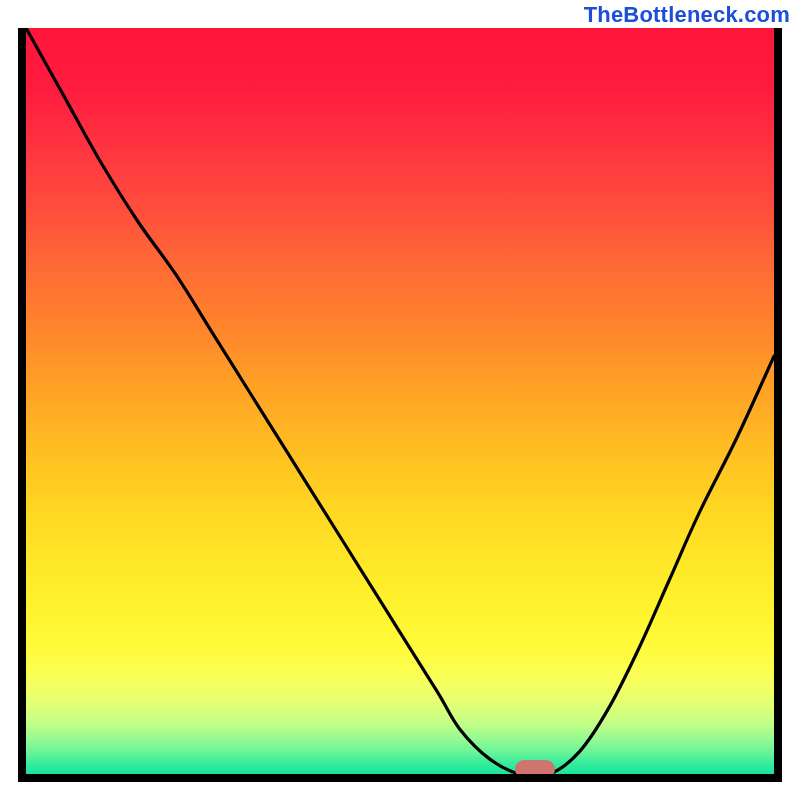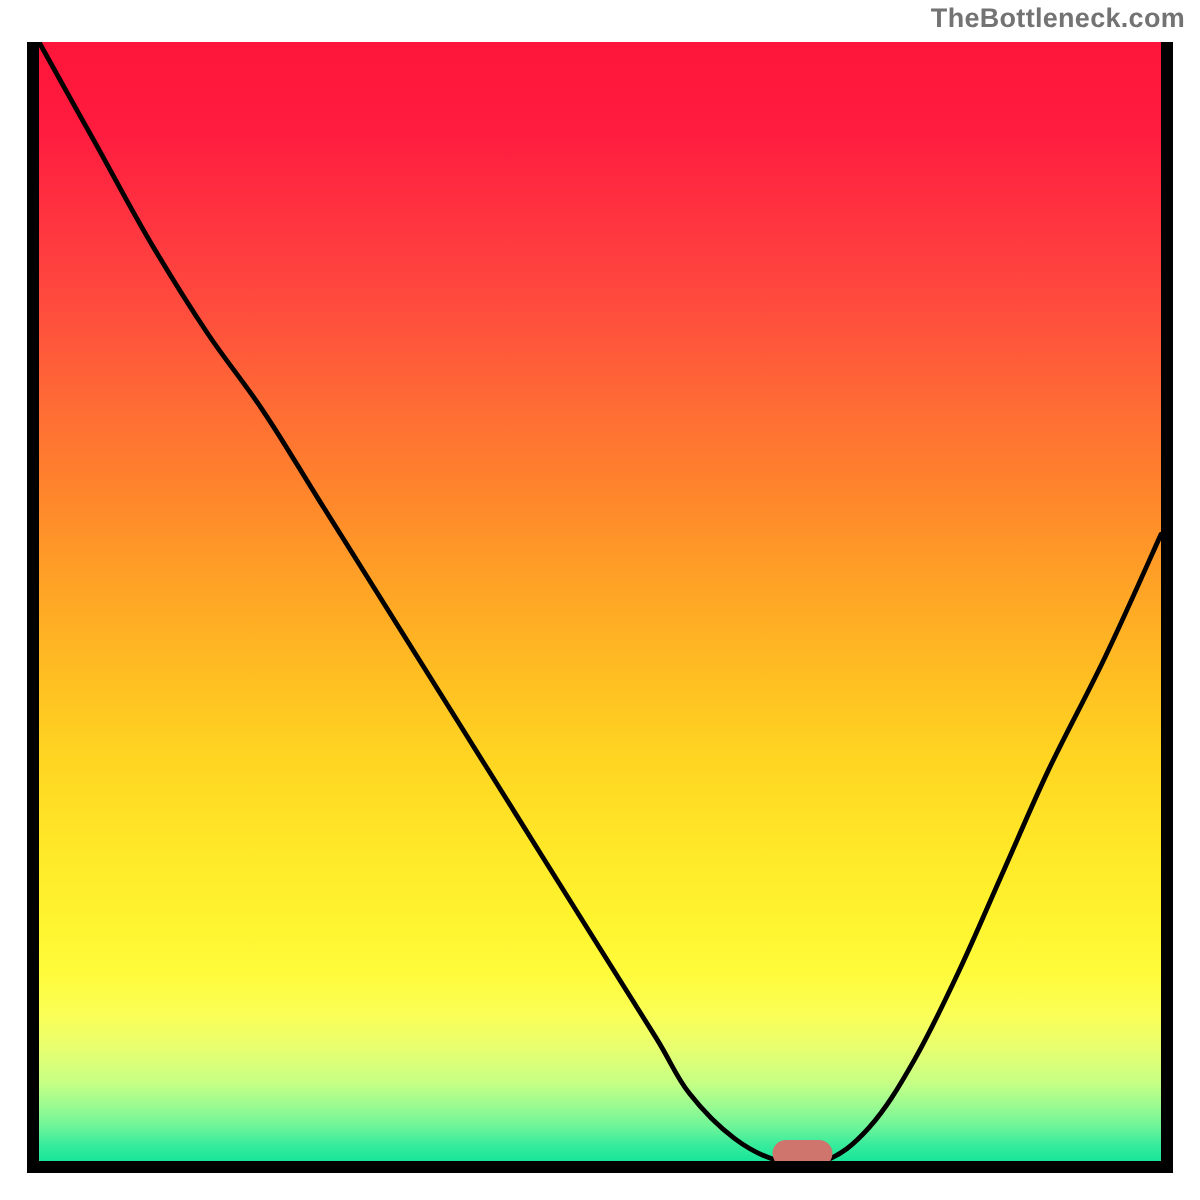--- a/index.html
+++ b/index.html
@@ -13,23 +13,23 @@
   .container {
     position: relative;
     width: 800px;
     height: 800px;
   }
   .watermark {
     position: absolute;
     top: 2px;
     right: 10px;
     font-family: Arial, Helvetica, sans-serif;
-    font-size: 18px;
+    font-size: 22px;
     font-weight: 600;
-    color: #737373;
+    color: #1d4ed8;
     letter-spacing: 0.2px;
   }
   .plot-outer {
     position: absolute;
     left: 18px;
     top: 28px;
     width: 764px;
     height: 754px;
     background: #000000;
   }

